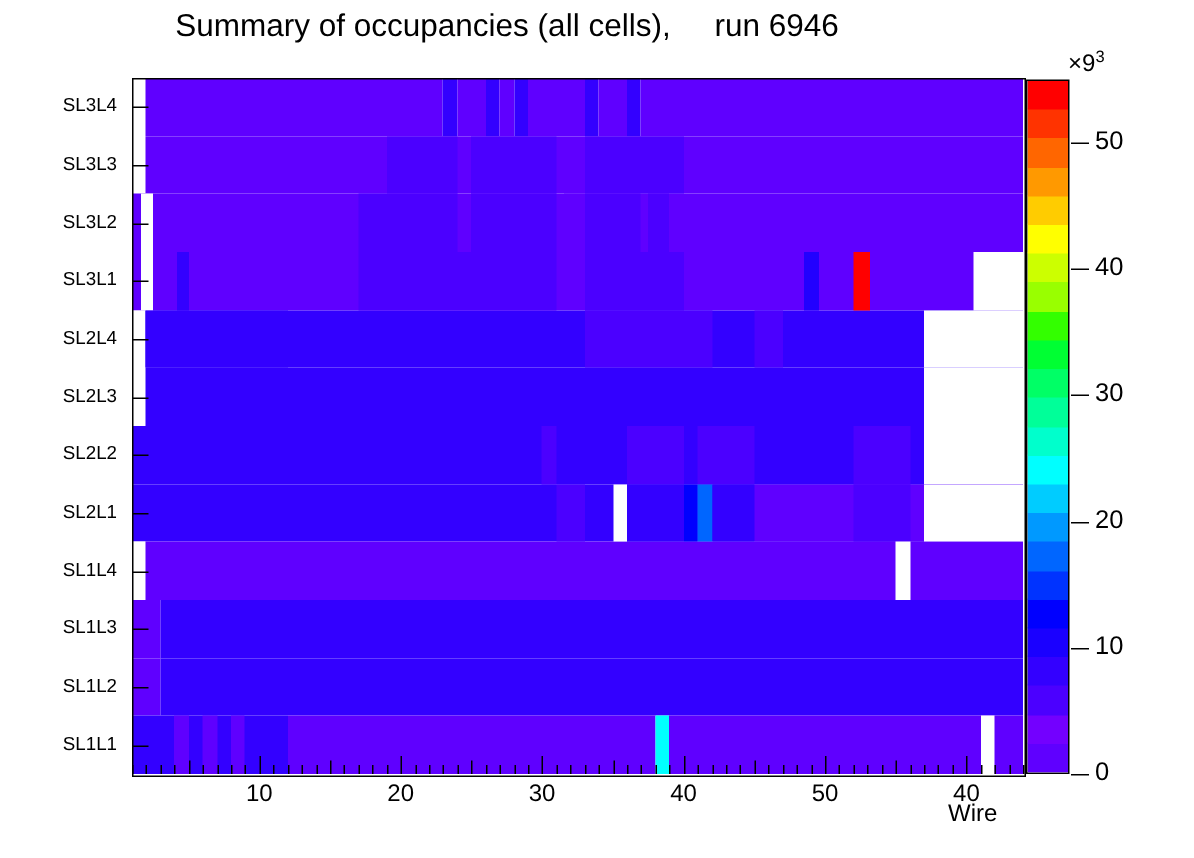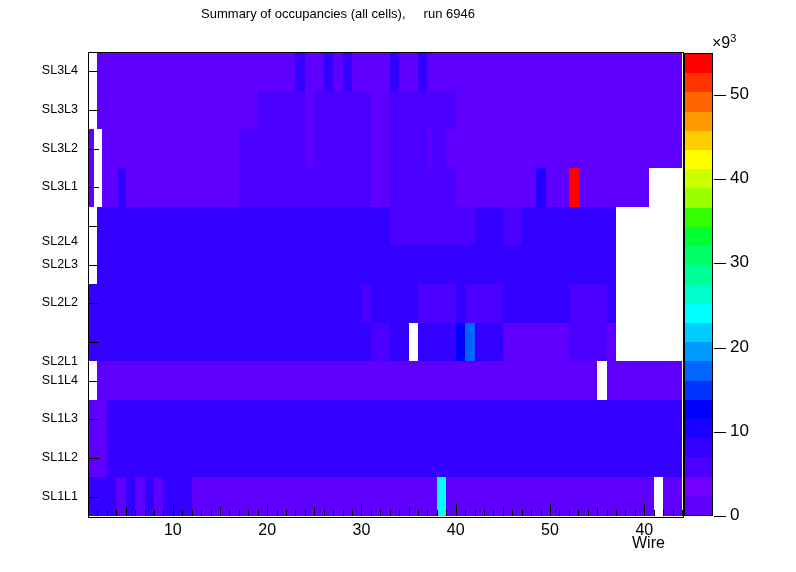--- a/index.html
+++ b/index.html
@@ -1,21 +1,21 @@
 <!DOCTYPE html>
 <html><head>
 <meta charset="utf-8">
 <style>
   html,body{margin:0;padding:0;background:#ffffff;}
   body{width:796px;height:572px;position:relative;overflow:hidden;
        font-family:"Liberation Sans","DejaVu Sans",sans-serif;color:#000;}
 
   #title{
     position:absolute;left:0;top:6px;width:676px;text-align:center;
-    font-size:13px;white-space:pre;letter-spacing:0px;
+    font-size:21px;white-space:pre;letter-spacing:0px;
   }
 
   
   #plot{
     position:absolute;left:88px;top:52px;width:594px;height:464px;
     background:#ffffff;overflow:hidden;
   }
   #frame{
     position:absolute;left:88px;top:52px;width:594px;height:464px;
     border:1px solid #000;box-sizing:content-box;pointer-events:none;
@@ -130,27 +130,27 @@
 
 <div id="yaxis">
     <div class="ylab" style="top: 63.3333px;">SL3L4</div>
     <div class="ytick" style="top: 71px;"></div>
     <div class="ylab" style="top: 102px;">SL3L3</div>
     <div class="ytick" style="top: 110px;"></div>
     <div class="ylab" style="top: 140.667px;">SL3L2</div>
     <div class="ytick" style="top: 149px;"></div>
     <div class="ylab" style="top: 179.333px;">SL3L1</div>
     <div class="ytick" style="top: 187px;"></div>
-    <div class="ylab" style="top: 234px;">SL2L4</div>
+    <div class="ylab" style="top: 218px;">SL2L4</div>
     <div class="ytick" style="top: 226px;"></div>
     <div class="ylab" style="top: 256.667px;">SL2L3</div>
     <div class="ytick" style="top: 265px;"></div>
     <div class="ylab" style="top: 295.333px;">SL2L2</div>
     <div class="ytick" style="top: 303px;"></div>
-    <div class="ylab" style="top: 354px;">SL2L1</div>
+    <div class="ylab" style="top: 334px;">SL2L1</div>
     <div class="ytick" style="top: 342px;"></div>
     <div class="ylab" style="top: 372.667px;">SL1L4</div>
     <div class="ytick" style="top: 381px;"></div>
     <div class="ylab" style="top: 411.333px;">SL1L3</div>
     <div class="ytick" style="top: 419px;"></div>
     <div class="ylab" style="top: 450px;">SL1L2</div>
     <div class="ytick" style="top: 458px;"></div>
     <div class="ylab" style="top: 488.667px;">SL1L1</div>
     <div class="ytick" style="top: 497px;"></div>
   </div>

